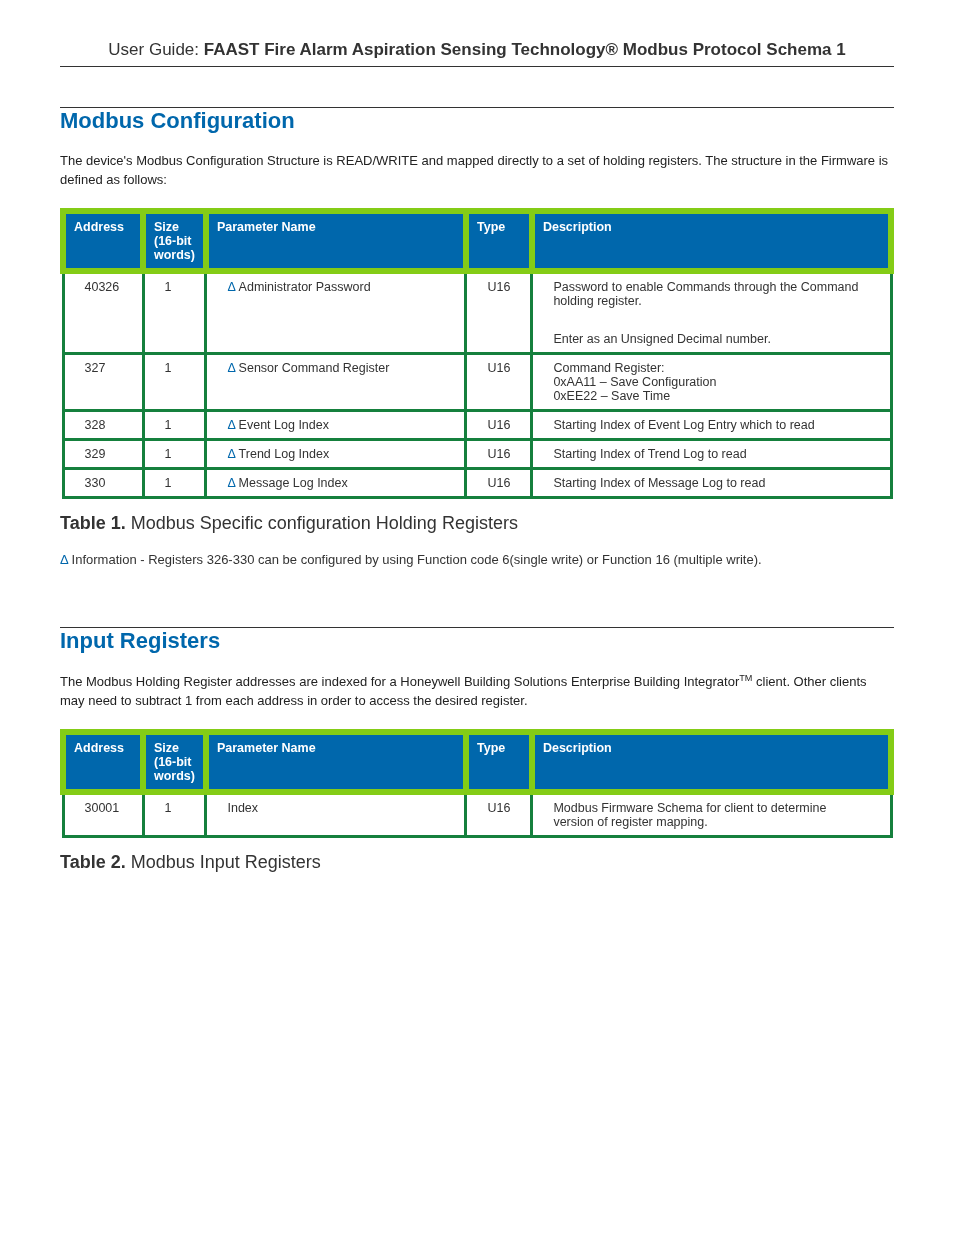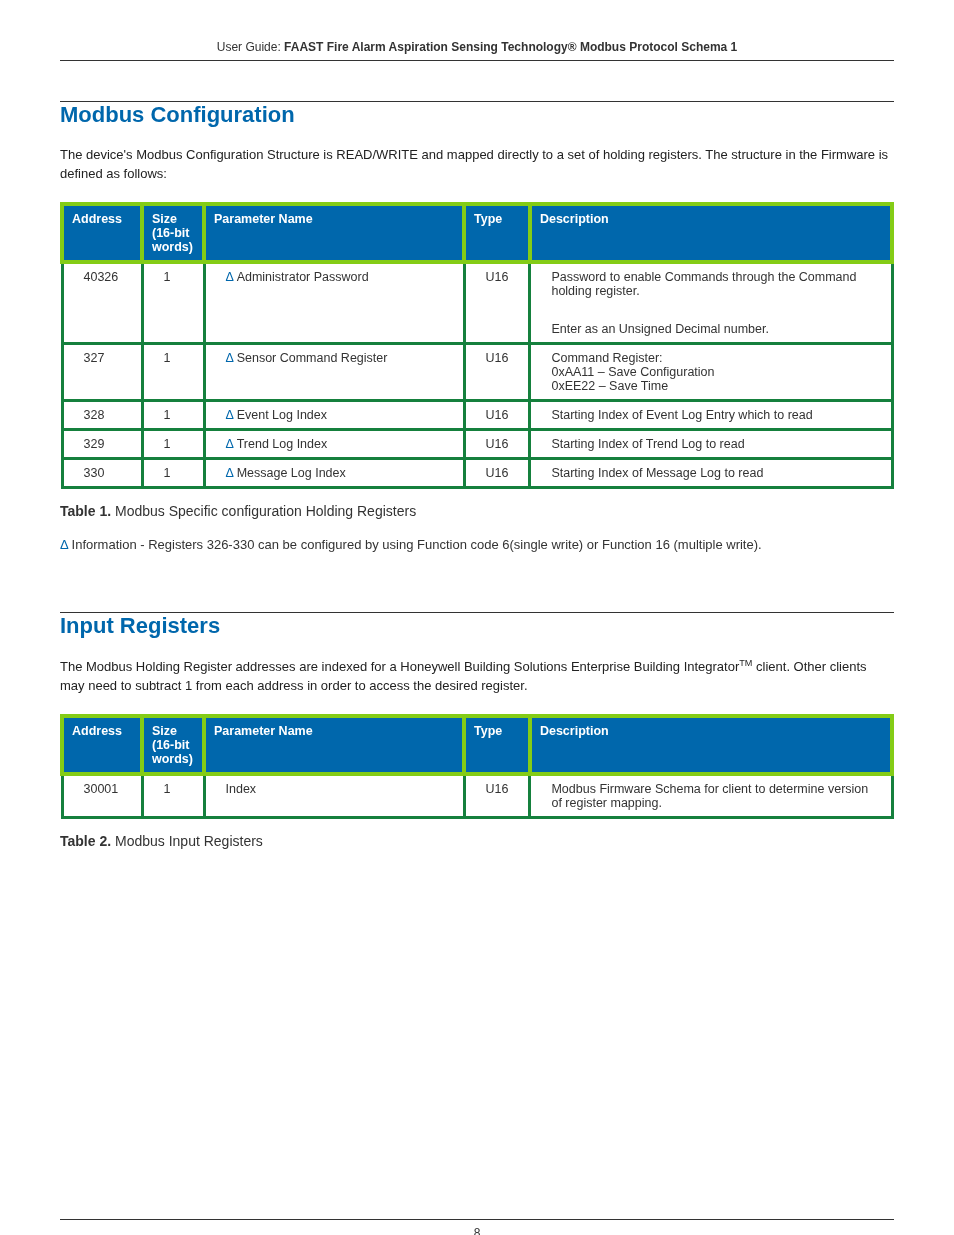--- a/index.html
+++ b/index.html
@@ -7,21 +7,21 @@
     font-family: Arial, Helvetica, sans-serif;
     font-size: 13px;
     color: #333;
     margin: 0;
     padding: 40px 60px 20px 60px;
     width: 954px;
     background: #fff;
   }
   .header-line {
     text-align: center;
-    font-size: 12px;
+    font-size: 17px;
     padding-bottom: 6px;
     border-bottom: 1px solid #333;
     margin-bottom: 40px;
   }
   .header-line .bold { font-weight: bold; }
   h1.section {
     color: #0067ac;
     font-size: 22px;
     font-weight: bold;
     border-top: 1px solid #333;
@@ -39,37 +39,37 @@
     width: 100%;
     margin-bottom: 14px;
     font-size: 12.5px;
   }
   table.modbus th {
     background: #0067ac;
     color: #fff;
     text-align: left;
     font-weight: bold;
     padding: 6px 8px;
-    border: 4px solid #84cc16;
+    border: 6px solid #84cc16;
     vertical-align: top;
   }
   table.modbus td {
     border: 3px solid #15803d;
     padding: 6px 20px;
     vertical-align: top;
     color: #333;
   }
   .col-address { width: 80px; }
   .col-size { width: 62px; }
   .col-param { width: 260px; }
   .col-type { width: 52px; }
   .col-desc { }
   .delta { color: #0067ac; }
   .caption {
-    font-size: 14px;
+    font-size: 18px;
     margin: 10px 0 18px 0;
   }
   .caption .bold { font-weight: bold; }
   .note {
     font-size: 13px;
     margin-bottom: 60px;
   }
   .footer {
     margin-top: 370px;
     border-top: 1px solid #333;

